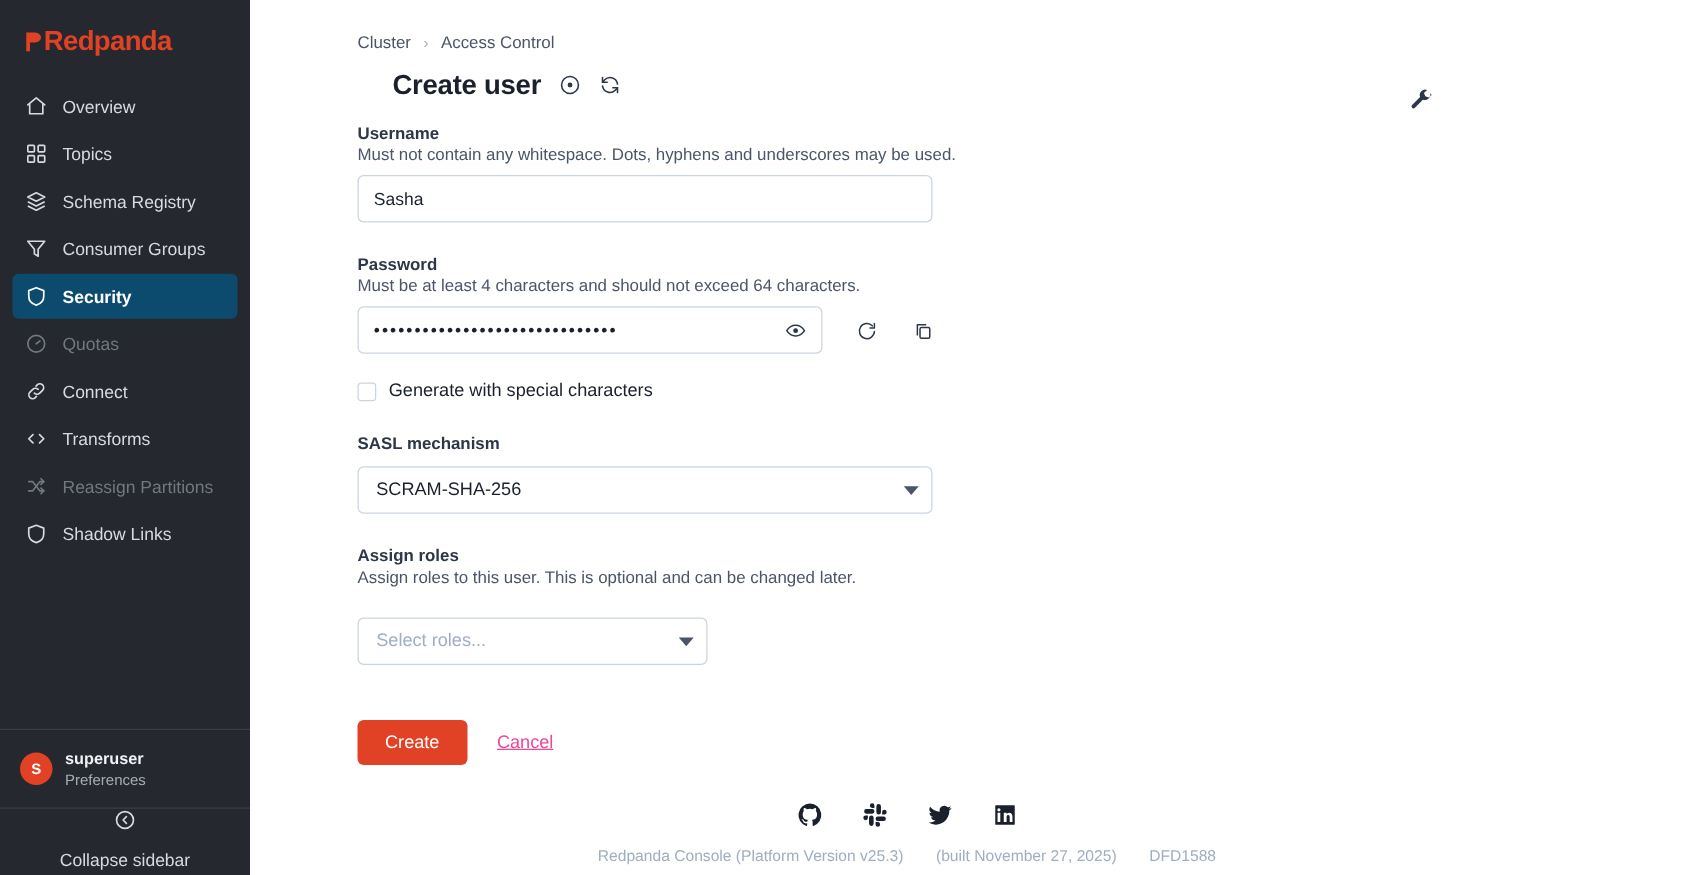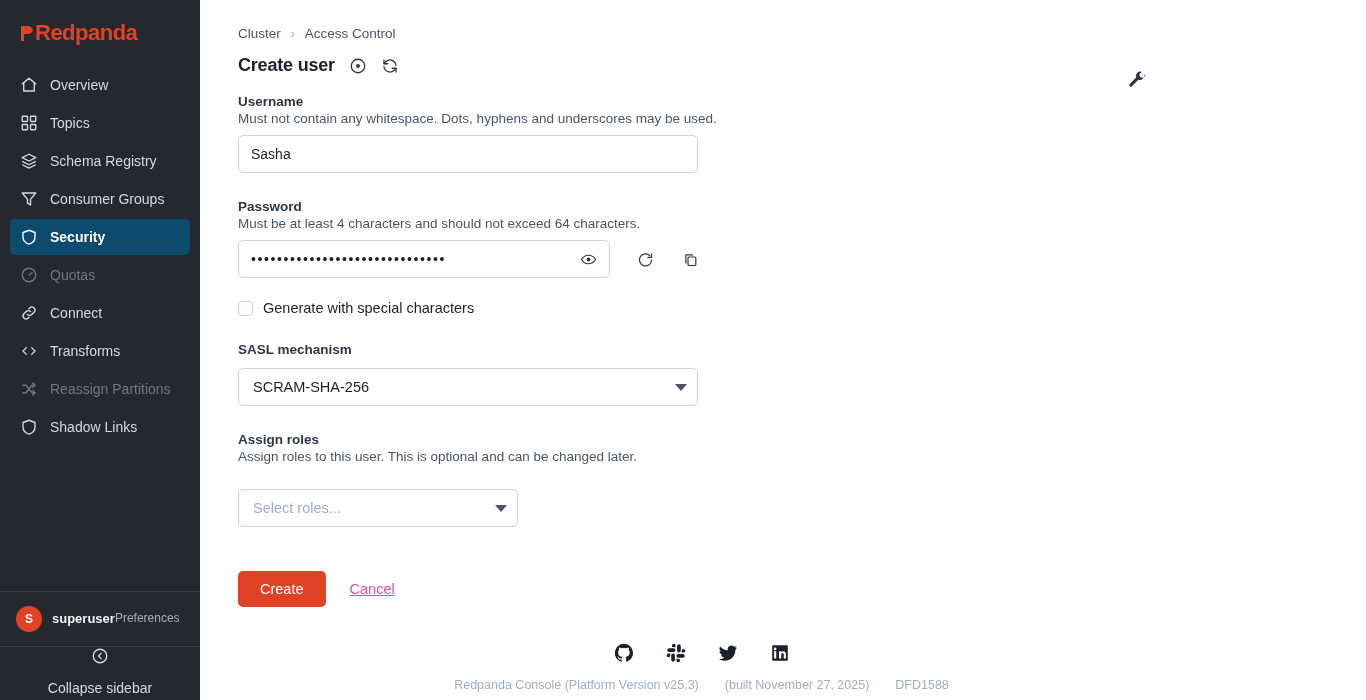--- a/index.html
+++ b/index.html
@@ -4,21 +4,21 @@
 <style>
   * { box-sizing: border-box; }
   html, body {
     margin: 0; padding: 0;
     width: 1366px; height: 700px;
     overflow: hidden;
     font-family: "Liberation Sans", sans-serif;
     background: #ffffff;
     color: #1a202c;
   }
-  #app { display: flex; width: 1203px; height: 700px; }
+  #app { display: flex; width: 1203px; height: 700px; gap: 48px; }
 
   
   #sidebar {
     width: 200px; height: 700px;
     background: #25282e;
     color: #e2e8f0;
     display: flex; flex-direction: column;
     flex: 0 0 200px;
     position: relative;
   }
@@ -62,21 +62,21 @@
     padding: 14px 16px;
     display: flex; align-items: center; gap: 10px;
   }
   .avatar {
     width: 26px; height: 26px; border-radius: 50%;
     background: #e14226; color: #fff;
     display: flex; align-items: center; justify-content: center;
     font-size: 12px; font-weight: bold;
     flex: 0 0 26px;
   }
-  .user-lines { display: flex; flex-direction: row; line-height: 1.35; }
+  .user-lines { display: flex; flex-direction: column; line-height: 1.35; }
   .user-name { font-size: 13px; font-weight: bold; color: #f1f3f5; }
   .user-pref { font-size: 12px; color: #a7adb5; cursor: pointer; }
 
   .collapse-row {
     border-top: 1px solid #3a3e45;
     height: 54px;
     display: flex; align-items: center; gap: 12px;
     padding: 0 16px;
     font-size: 14px;
     color: #d7dbe0;
@@ -95,21 +95,21 @@
 
   .breadcrumb {
     display: flex; align-items: center; gap: 10px;
     font-size: 13.5px; color: #4a5568;
     margin-bottom: 14px;
   }
   .breadcrumb .sep { color: #a0aec0; font-size: 12px; }
   .breadcrumb a { color: #4a5568; text-decoration: none; cursor: pointer; }
 
   .title-row { display: flex; align-items: center; gap: 14px; margin-bottom: 18px; }
-  .page-title { font-size: 18px; font-weight: bold; color: #1a202c; letter-spacing: -0.2px; }
+  .page-title { font-size: 22px; font-weight: bold; color: #1a202c; letter-spacing: -0.2px; margin-left: 28px; }
   .title-icon { width: 18px; height: 18px; color: #2d3748; cursor: pointer; }
 
   .wrench {
     position: absolute;
     right: 56px; top: 70px;
     width: 20px; height: 20px;
     color: #2d3748;
     cursor: pointer;
   }
 

